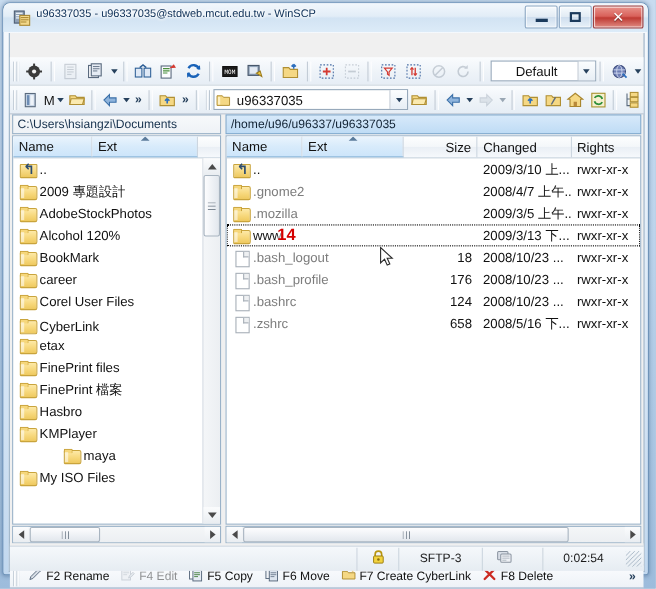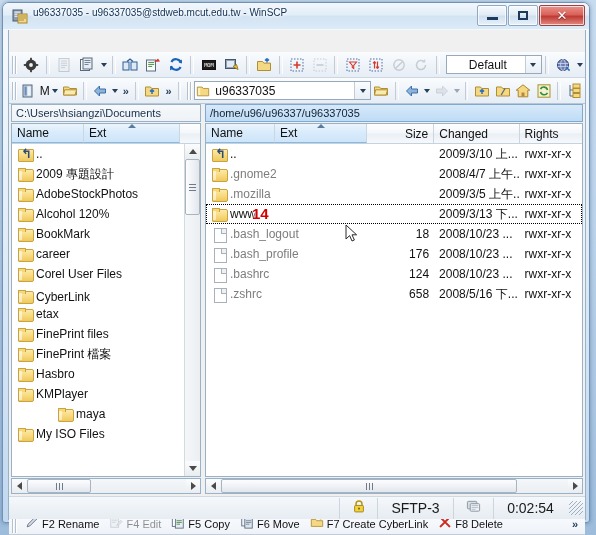--- a/index.html
+++ b/index.html
@@ -209,21 +209,21 @@
   }
   .fnitem{display:flex;align-items:center;gap:3px;padding:0 4px;height:20px;cursor:default;border:1px solid transparent;border-radius:2px;}
   .fnitem.dis{opacity:.45;}
   .fnitem span.t{font-size:11px;color:#111;white-space:nowrap;}
   .statusbar{
     position:absolute;left:0;bottom:0;width:100%;height:23px;
     background:linear-gradient(180deg,#f5f8fb,#e6ecf2);
     border-top:1px solid #cfd9e3;display:flex;align-items:center;justify-content:flex-end;box-sizing:border-box;
   }
   .sbcell{height:21px;display:flex;align-items:center;justify-content:center;
-    border-left:1px solid #cdd6df;box-sizing:border-box;font-size:14px;color:#1a1a1a;}
+    border-left:1px solid #cdd6df;box-sizing:border-box;font-size:11px;color:#1a1a1a;}
   .resizer{width:14px;height:14px;margin-left:2px;margin-right:2px;
     background-image:linear-gradient(135deg,transparent 45%,#9fb0c0 45%,#9fb0c0 55%,transparent 55%);
     background-size:4px 4px;}
 
   
   .anno{
     position:absolute;font-size:15px;font-weight:bold;color:#d40000;
     text-shadow:0 0 2px #fff,0 0 3px #fff,1px 1px 0 #fff;
     pointer-events:none;
   }
@@ -866,21 +866,21 @@
         </div>
         <div class="sbcell" style="width:40px;">
           <span>
             <svg width="15" height="15" viewBox="0 0 16 16">
                 <rect x="1.5" y="2.5" width="10" height="8" rx="1" fill="#d8dee6" stroke="#8a94a0"></rect>
             <rect x="4.5" y="5" width="10" height="8" rx="1" fill="#eef1f5" stroke="#8a94a0"></rect>
                 <path d="M6 7h7M6 9h7M6 11h4" stroke="#a8b0ba" stroke-width="0.8"></path>
               </svg>
           </span>
         </div>
-        <div class="sbcell" style="width:74px;">
+        <div class="sbcell" style="width:74px;margin-left:15px;">
           <span>0:02:54</span>
         </div>
         <div class="resizer"></div>
       </div>
 
     </div>
   </div>
 
   <div class="anno" id="anno14" style="left: 252px; top: 205px;">14</div>
   <svg class="cursor" style="left:345px;top:224px;" width="14" height="20" viewBox="0 0 14 20">

